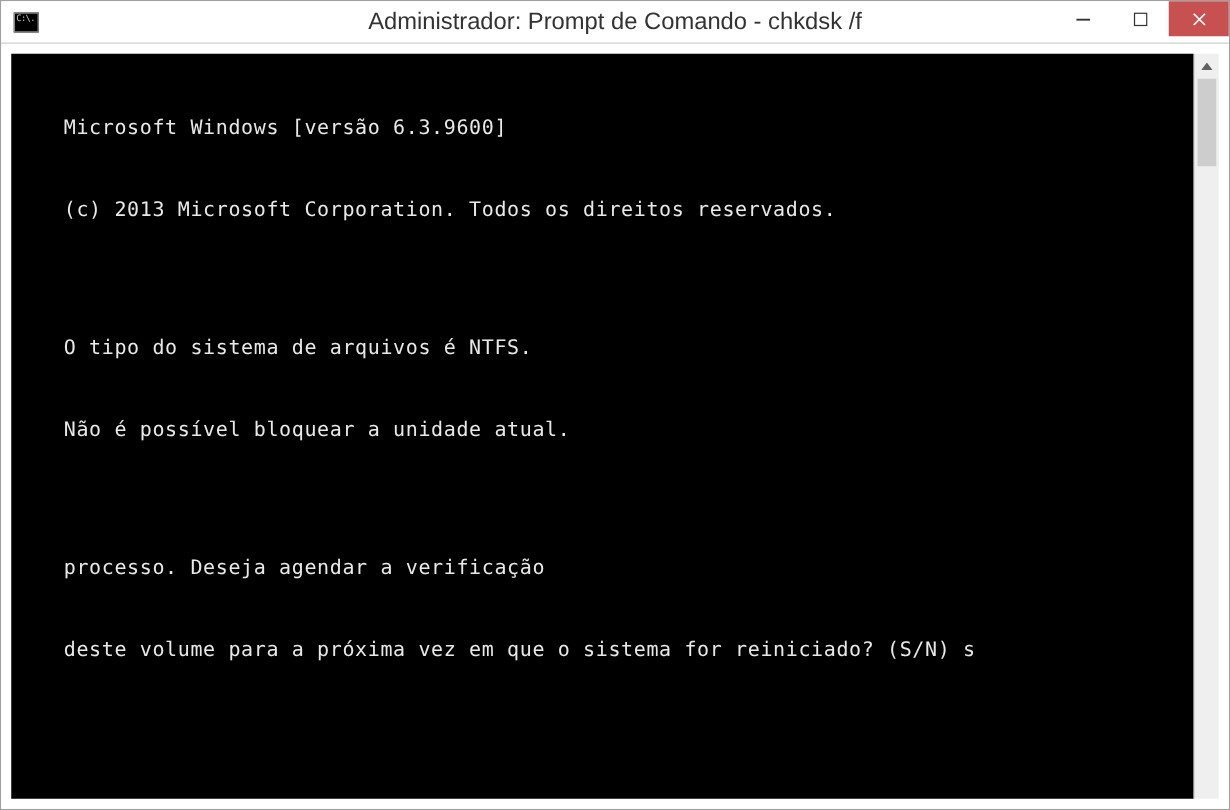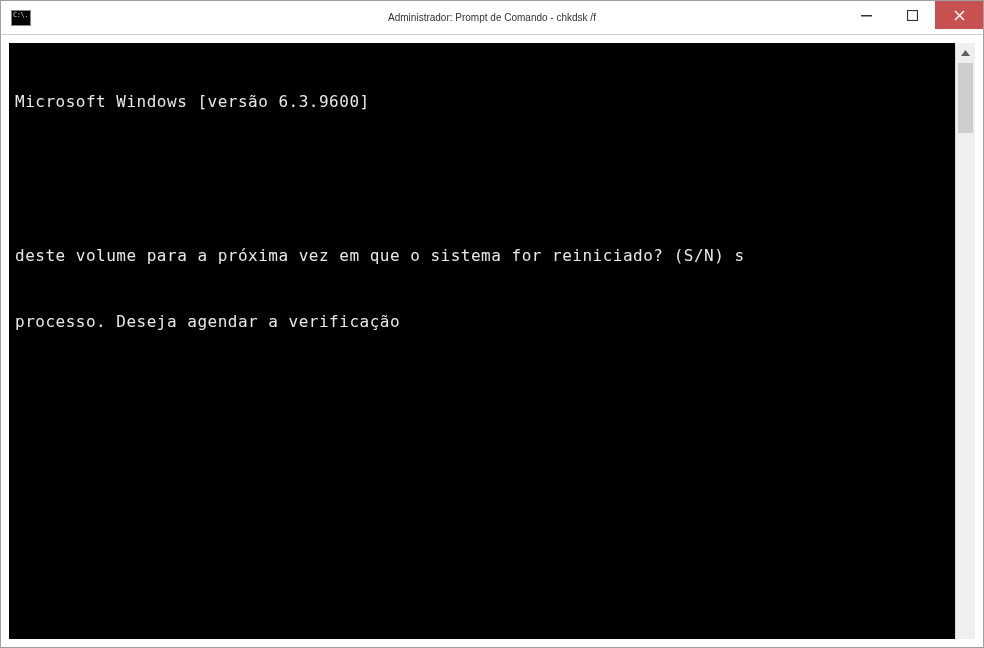--- a/index.html
+++ b/index.html
@@ -48,21 +48,21 @@
       font-family: monospace;
       line-height: 7px;
       padding: 1px;
       letter-spacing: -0.5px;
     }
     .titlebar-title {
       position: absolute;
       left: 0;
       right: 0;
       text-align: center;
-      font-size: 10px;
+      font-size: 19px;
       color: #333;
       pointer-events: none;
       font-weight: 400;
     }
     .titlebar-controls {
       position: absolute;
       right: 0;
       top: 0;
       display: flex;
       height: 28px;
@@ -124,20 +124,21 @@
     .scroll-thumb {
       position: absolute;
       top: 20px;
       left: 2px;
       right: 2px;
       height: 70px;
       background: #cdcdcd;
     }
     .terminal-line {
       display: block;
+      margin-left: 36px;
     }
   </style>
 </head>
 <body>
 
 <div class="window">
   <div class="titlebar">
     <div class="titlebar-icon">
       <span class="titlebar-icon-inner">C:\.</span>
     </div>
@@ -158,24 +159,27 @@
           <line x1="1" y1="1" x2="10" y2="10" stroke="#fff" stroke-width="1.4"></line>
           <line x1="10" y1="1" x2="1" y2="10" stroke="#fff" stroke-width="1.4"></line>
         </svg>
       </div>
     </div>
   </div>
 
   <div class="content-wrap">
     <div class="terminal">
       <span class="terminal-line">Microsoft Windows [versão 6.3.9600]</span>
+      <span class="terminal-line">(c) 2013 Microsoft Corporation. Todos os direitos reservados.</span>
       <span class="terminal-line"></span>
+      <span class="terminal-line">O tipo do sistema de arquivos é NTFS.</span>
+      <span class="terminal-line">Não é possível bloquear a unidade atual.</span>
       <span class="terminal-line"></span>
+      <span class="terminal-line">processo. Deseja agendar a verificação</span>
       <span class="terminal-line">deste volume para a próxima vez em que o sistema for reiniciado? (S/N) s</span>
-      <span class="terminal-line">processo. Deseja agendar a verificação</span>
     </div>
     <div class="scrollbar">
       <div class="scroll-arrow">
         <svg width="9" height="6" viewBox="0 0 9 6">
             <path d="M0 6 L4.5 0 L9 6 Z" fill="#606060"></path>
           </svg>
       </div>
       <div class="scroll-thumb"></div>
 
     </div>

